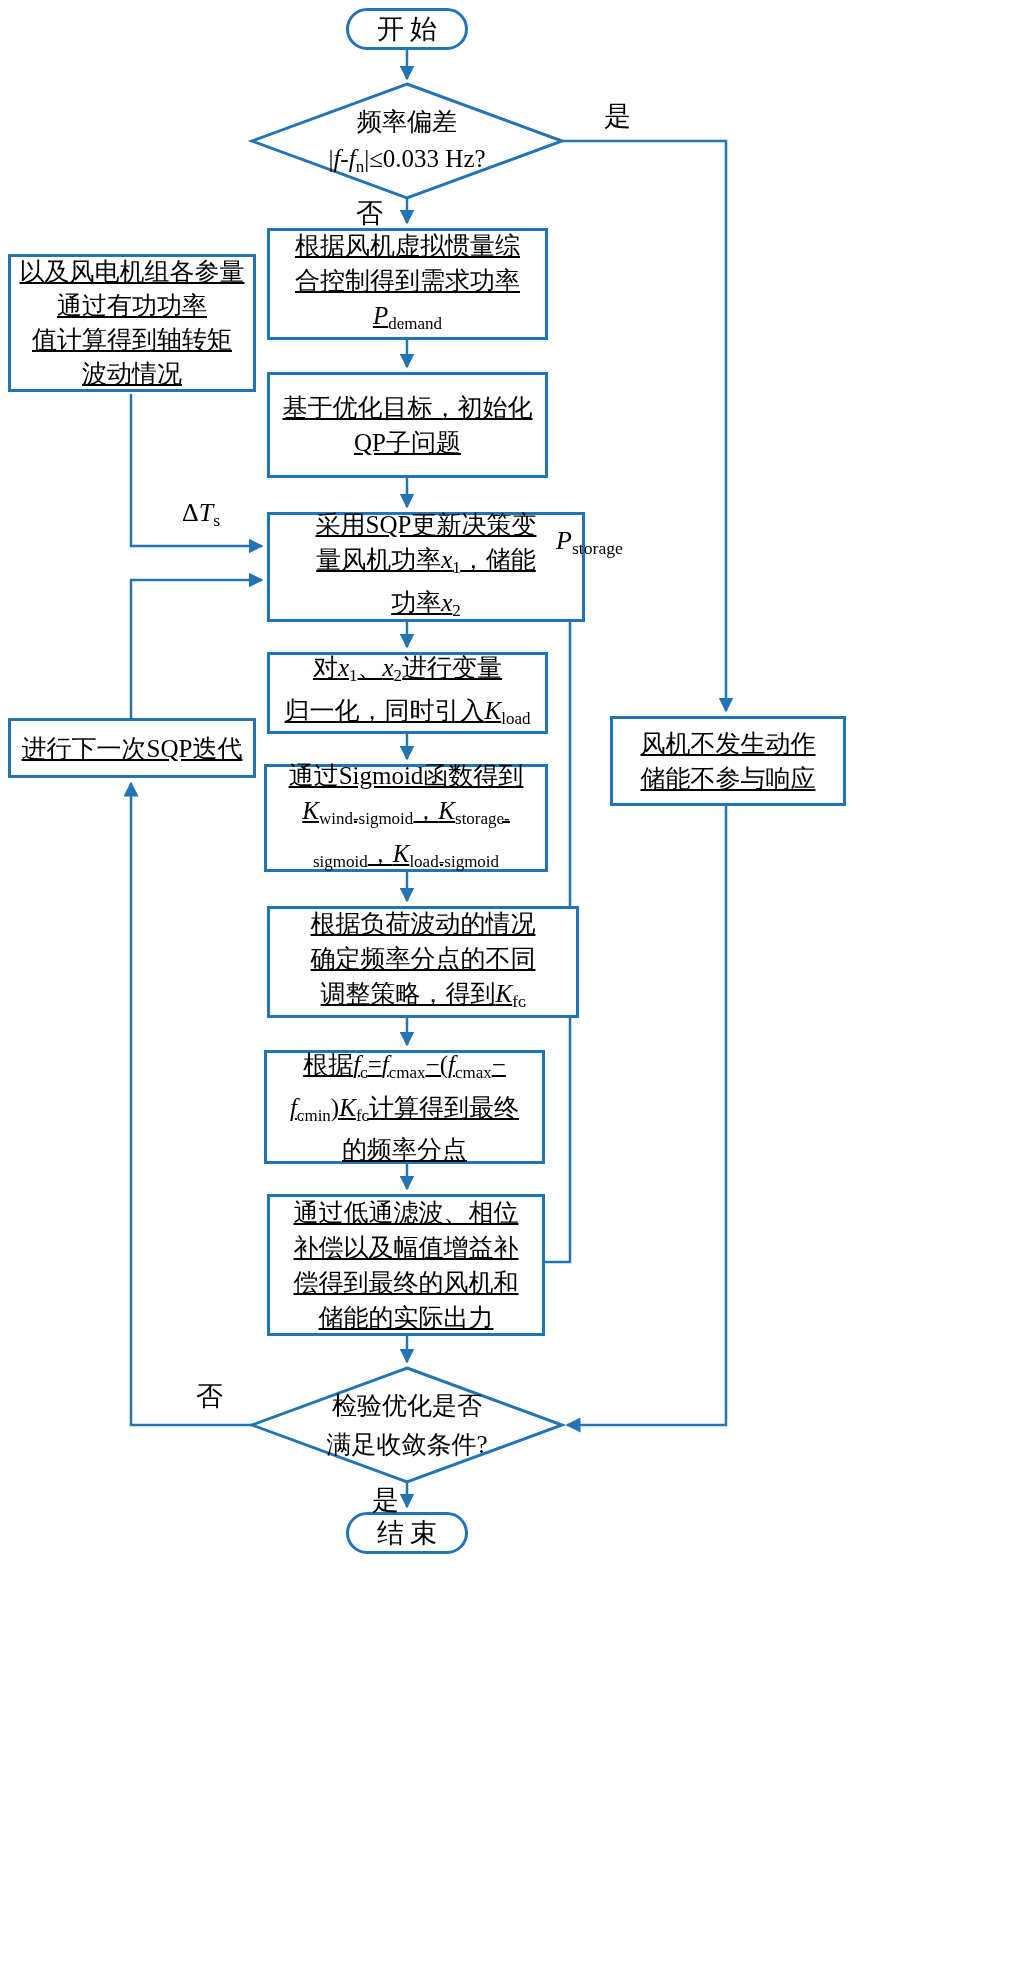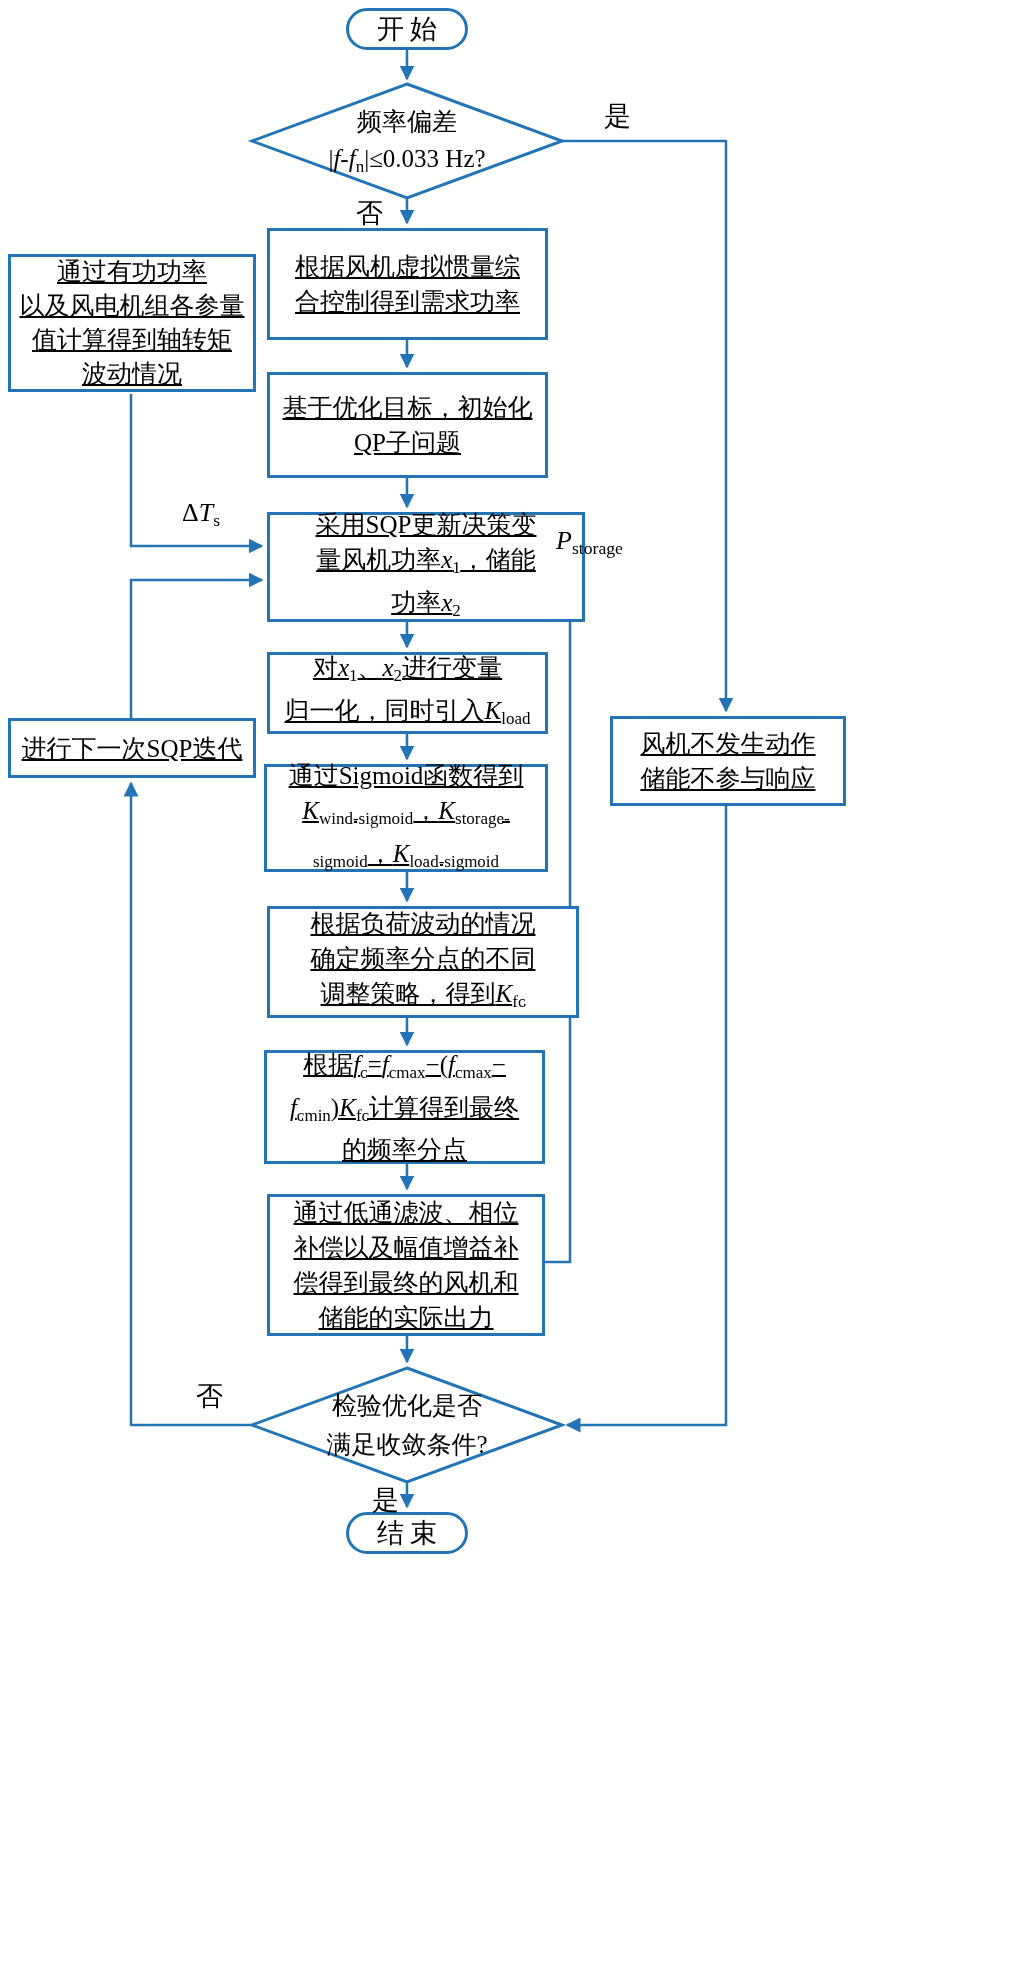--- a/index.html
+++ b/index.html
@@ -113,20 +113,21 @@
 
   <div class="dtext" style="left:277px;top:1387px;width:260px;height:76px">
       <div class="tline"><span>检验优化是否</span></div>
       <div class="tline"><span>满足收敛条件?</span></div>
     </div>
 
   <div class="node" style="left:267px;top:228px;width:281px;height:112px">
     <div class="rich">
         <div class="tline"><span>根据风机虚拟惯量综</span></div>
         <div class="tline"><span>合控制得到需求功率</span></div>
+        <div class="tline"><span class="seg-i">P</span><span class="seg-sub">demand</span></div>
       </div>
   </div>
 
   <div class="node" style="left:267px;top:372px;width:281px;height:106px">
     <div class="rich">
         <div class="tline"><span>基于优化目标，初始化</span></div>
         <div class="tline"><span>QP子问题</span></div>
       </div>
   </div>
 
@@ -173,22 +174,22 @@
     <div class="rich">
         <div class="tline"><span>通过低通滤波、相位</span></div>
         <div class="tline"><span>补偿以及幅值增益补</span></div>
         <div class="tline"><span>偿得到最终的风机和</span></div>
         <div class="tline"><span>储能的实际出力</span></div>
       </div>
   </div>
 
   <div class="node lh34" style="left:8px;top:254px;width:248px;height:138px">
     <div class="rich">
+        <div class="tline"><span>以及风电机组各参量</span></div>
         <div class="tline"><span>通过有功功率</span></div>
-        <div class="tline"><span>以及风电机组各参量</span></div>
         <div class="tline"><span>值计算得到轴转矩</span></div>
         <div class="tline"><span>波动情况</span></div>
       </div>
   </div>
 
   <div class="node" style="left:8px;top:718px;width:248px;height:60px">
     <div class="rich">
         <div class="tline"><span>进行下一次SQP迭代</span></div>
       </div>
   </div>

